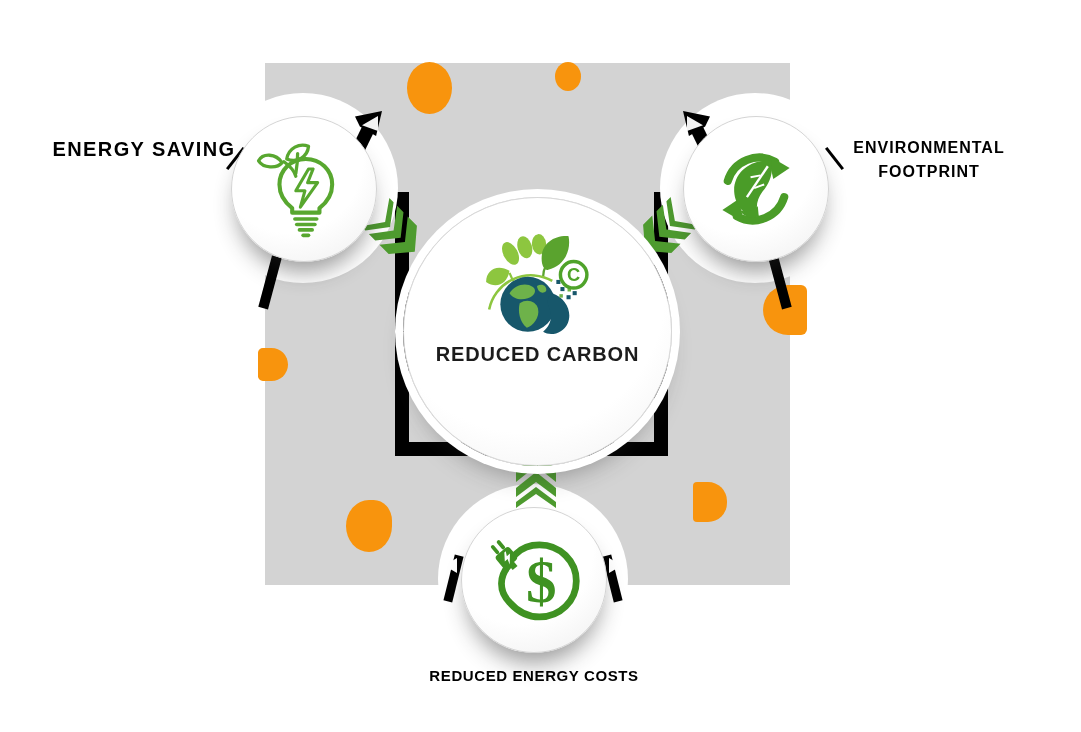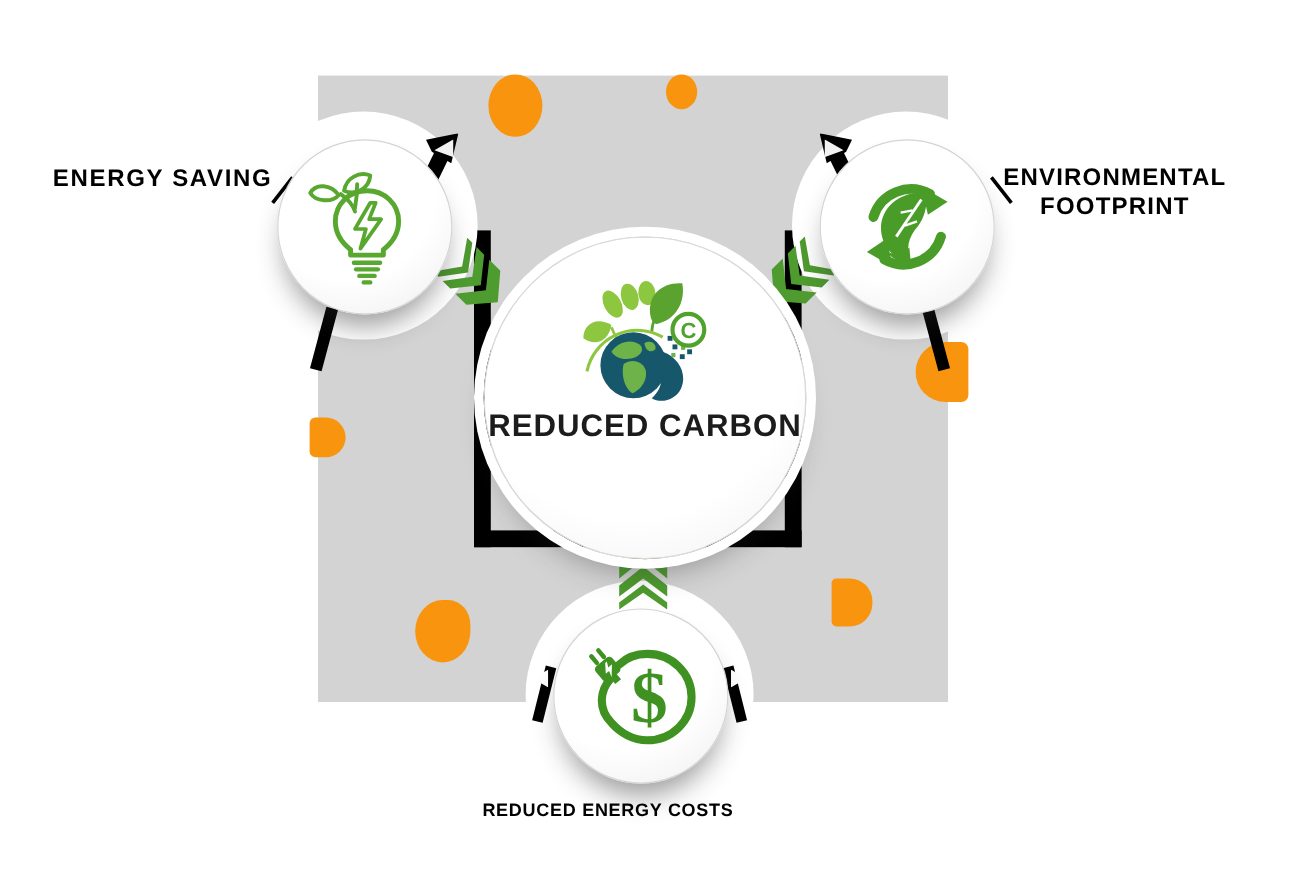--- a/index.html
+++ b/index.html
@@ -68,28 +68,28 @@
   .node-tr{left:683px;top:116px;width:144px;height:144px;}
   .node-b{left:461px;top:507px;width:144px;height:144px;}
   .node-icon{position:absolute;inset:0;display:flex;align-items:center;justify-content:center;}
 
   .center-circle{left:403px;top:197px;width:267px;height:267px;border-radius:50%;
         border:1px solid #d9d9d9;
         background:radial-gradient(circle at 45% 35%, #ffffff 62%, #f4f4f4 88%, #ebebeb 100%);
         box-shadow:0 0 0 8px #ffffff,0 18px 26px -8px rgba(40,40,40,.4);}
   .center-logo{position:absolute;left:77px;top:36px;width:112px;height:102px;}
   .center-title{position:absolute;left:0;top:144px;width:100%;text-align:center;
-        font-weight:bold;font-size:26px;line-height:25px;letter-spacing:.8px;color:#1c1c1c;}
-
-  
-  .outer-label{font-weight:bold;color:#000;}
+        font-weight:bold;font-size:20px;line-height:25px;letter-spacing:.8px;color:#1c1c1c;}
+
+  
+  .outer-label{font-weight:bold;color:#000;text-align:center;}
   .label-left{left:44px;top:138px;width:200px;font-size:20px;letter-spacing:1.4px;}
-  .label-right{left:826px;top:136px;width:206px;font-size:20px;letter-spacing:1px;
+  .label-right{left:826px;top:136px;width:206px;font-size:16px;letter-spacing:1px;
                text-align:center;line-height:24px;}
-  .label-bottom{left:402px;top:667px;width:264px;font-size:15px;letter-spacing:.6px;text-align:left;}
+  .label-bottom{left:402px;top:667px;width:264px;font-size:15px;letter-spacing:.6px;text-align:center;}
 </style>
 </head>
 <body>
 
 <div class="stage">
 
   <div class="abs gray-square"></div>
 
   <div class="abs dot dot1"></div>
   <div class="abs dot dot2"></div>

